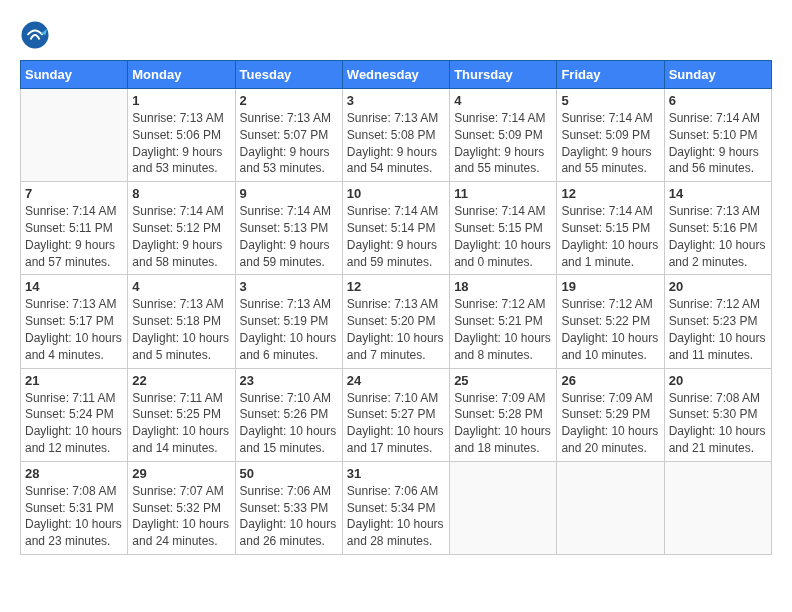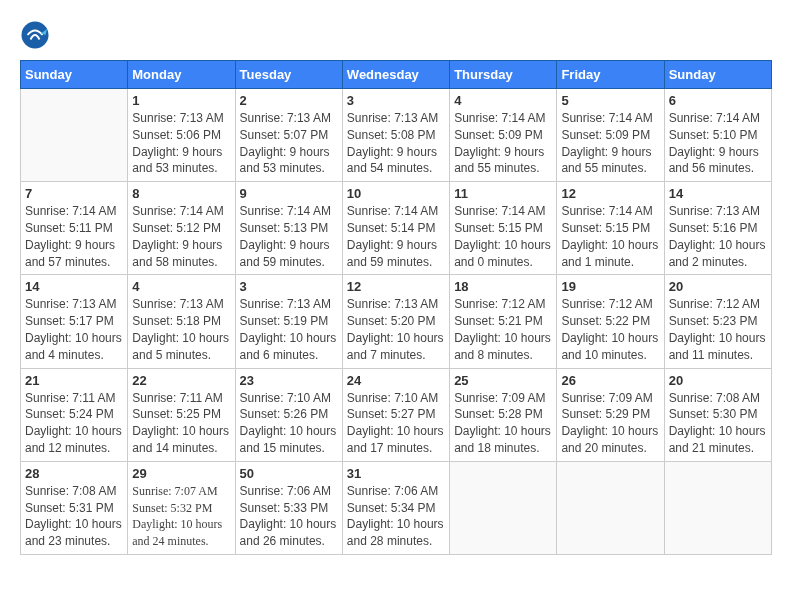--- a/index.html
+++ b/index.html
@@ -322,21 +322,21 @@
       <tr class="week-row">
         <td>
           <span class="day-number">28</span>
           <div class="day-info" style="white-space: pre-line;">Sunrise: 7:08 AM
 Sunset: 5:31 PM
 Daylight: 10 hours
 and 23 minutes.</div>
         </td>
         <td>
           <span class="day-number">29</span>
-          <div class="day-info" style="white-space: pre-line; font-family: Liberation Serif, serif;">Sunrise: 7:07 AM
+          <div class="day-info" style="white-space: pre-line;">Sunrise: 7:07 AM
 Sunset: 5:32 PM
 Daylight: 10 hours
 and 24 minutes.</div>
         </td>
         <td>
           <span class="day-number">50</span>
           <div class="day-info" style="white-space: pre-line;">Sunrise: 7:06 AM
 Sunset: 5:33 PM
 Daylight: 10 hours
 and 26 minutes.</div>

